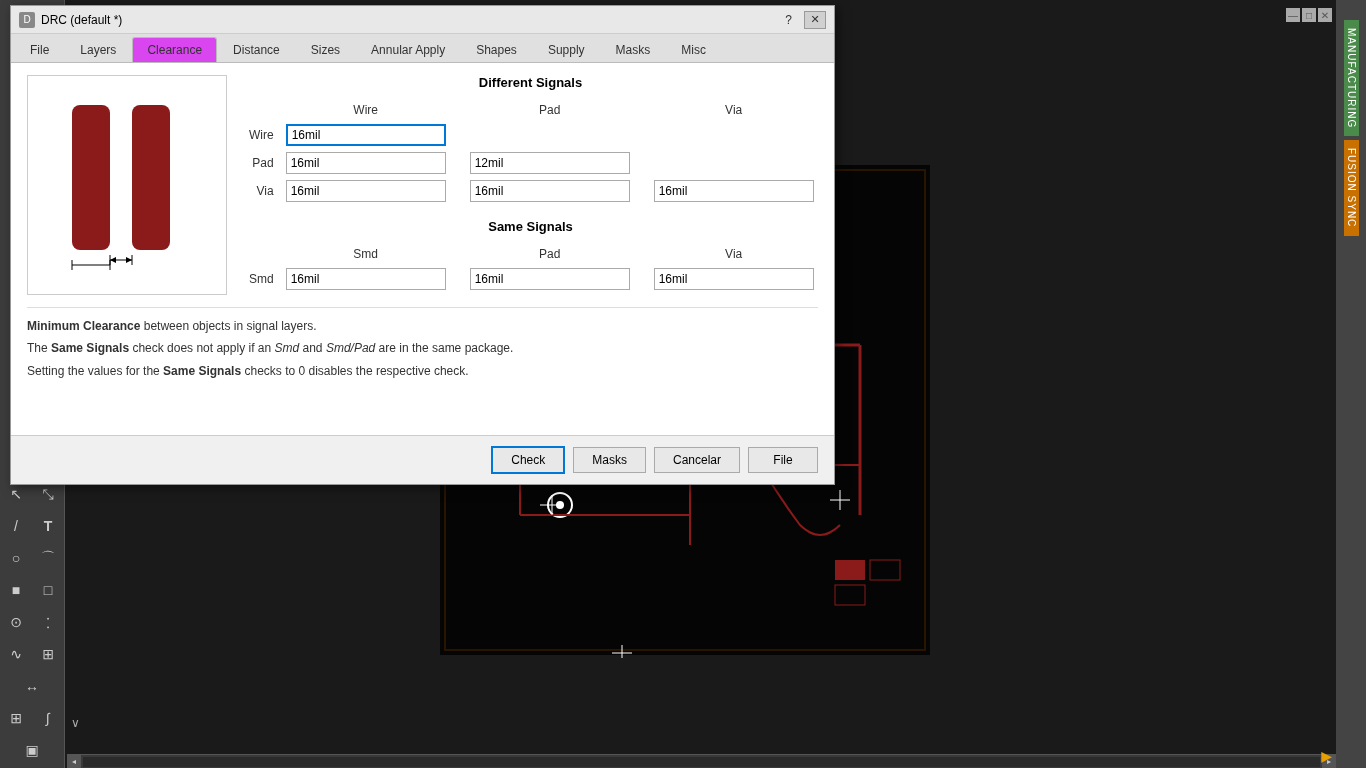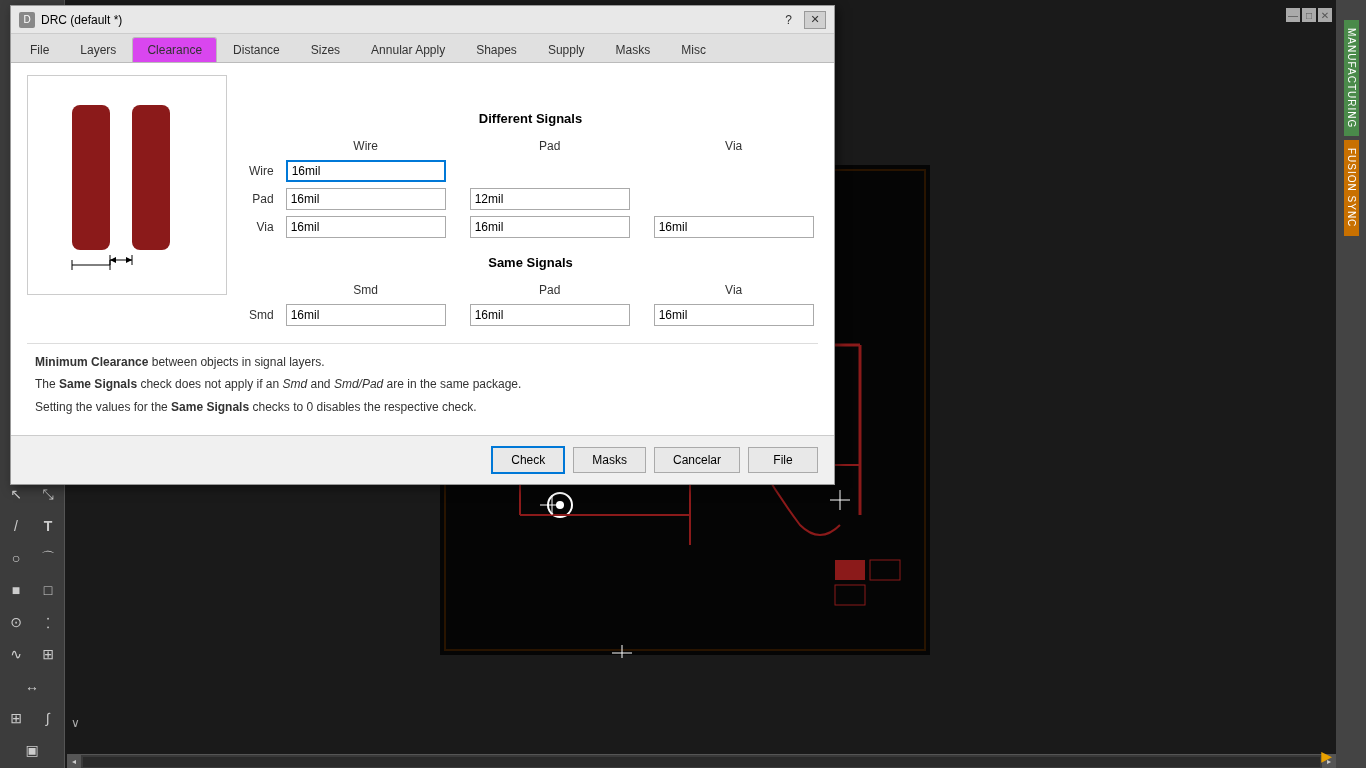--- a/index.html
+++ b/index.html
@@ -194,21 +194,20 @@
       margin-right: 16px;
       display: flex;
       align-items: center;
       justify-content: center;
       position: relative;
     }
 
     
     .main-content {
       margin-left: 216px;
-      margin-top: 36px;
     }
 
     .section-title {
       text-align: center;
       font-size: 13px;
       font-weight: bold;
       margin-bottom: 10px;
       color: #000;
     }
 
@@ -261,21 +260,21 @@
     .notes-section {
       clear: both;
       margin-top: 8px;
       padding-top: 8px;
       border-top: 1px solid #ddd;
       font-size: 12px;
       color: #333;
       line-height: 1.7;
     }
 
-    .notes-section p { margin-bottom: 2px; margin-left: 8px; }
+    .notes-section p { margin-bottom: 2px; }
     .notes-section strong { font-weight: bold; }
     .notes-section em { font-style: italic; }
 
     
     .dialog-footer {
       padding: 10px 16px;
       display: flex;
       justify-content: flex-end;
       gap: 8px;
       background: #f0f0f0;

